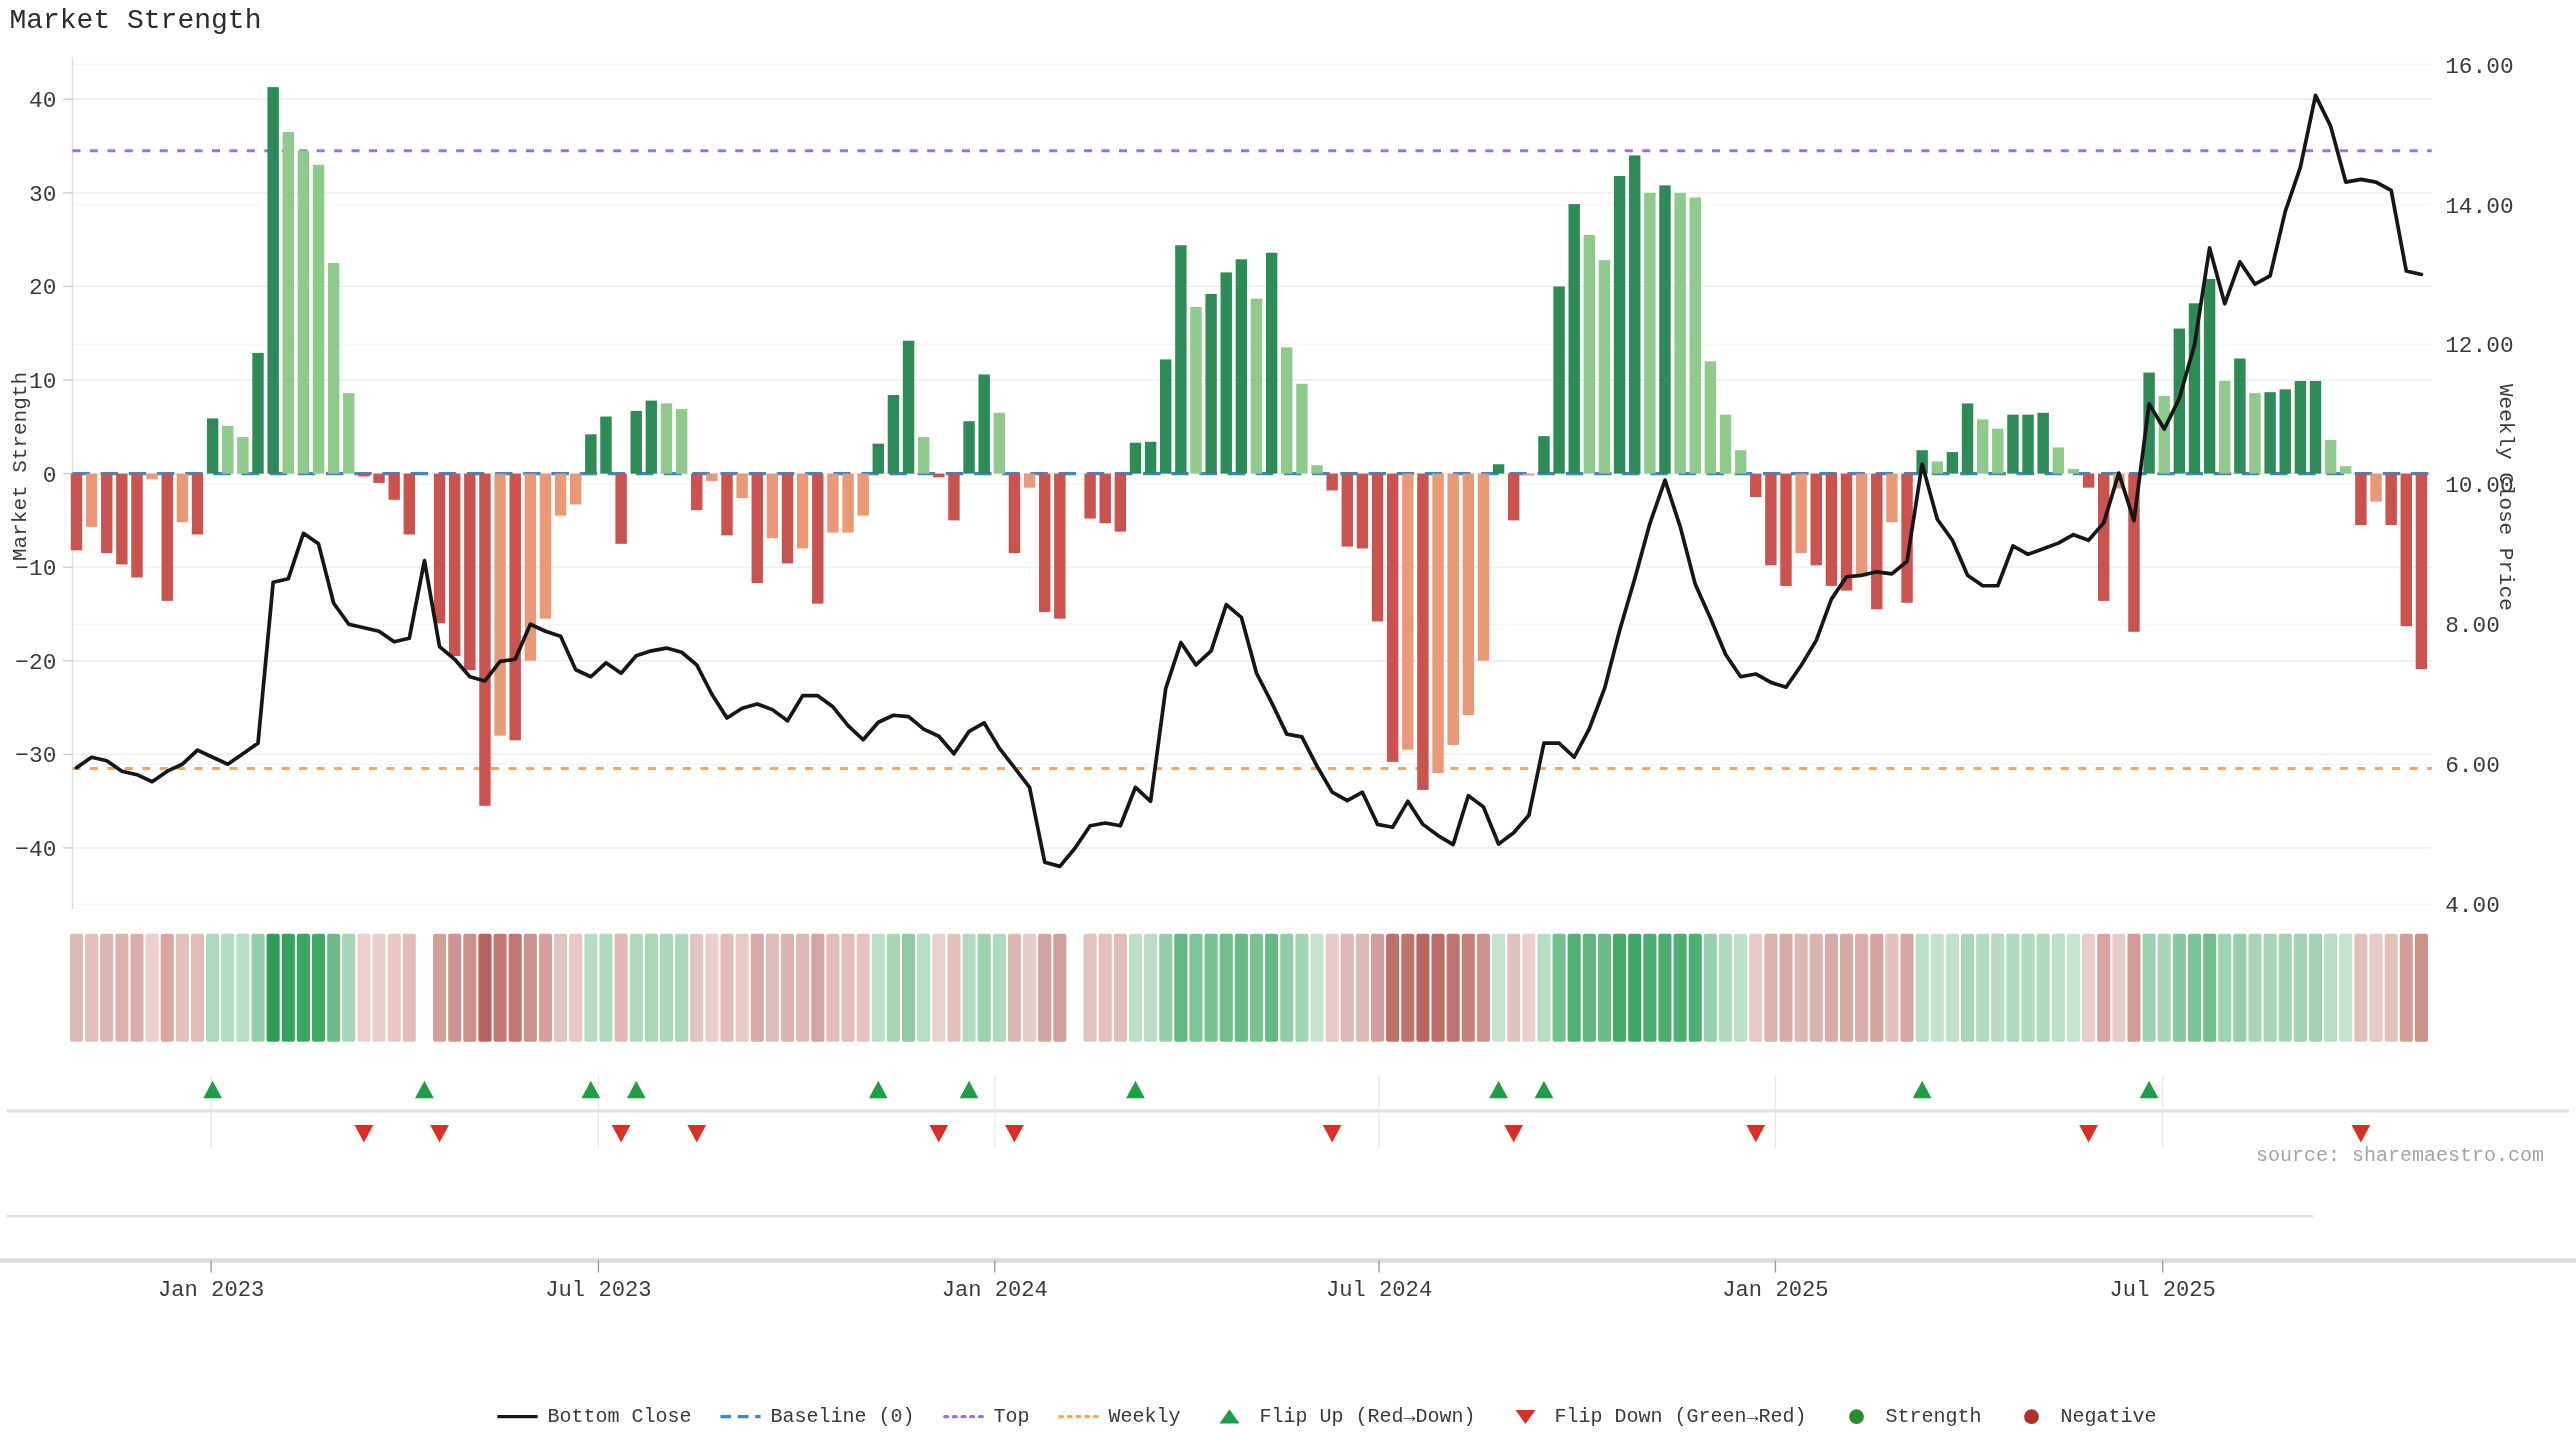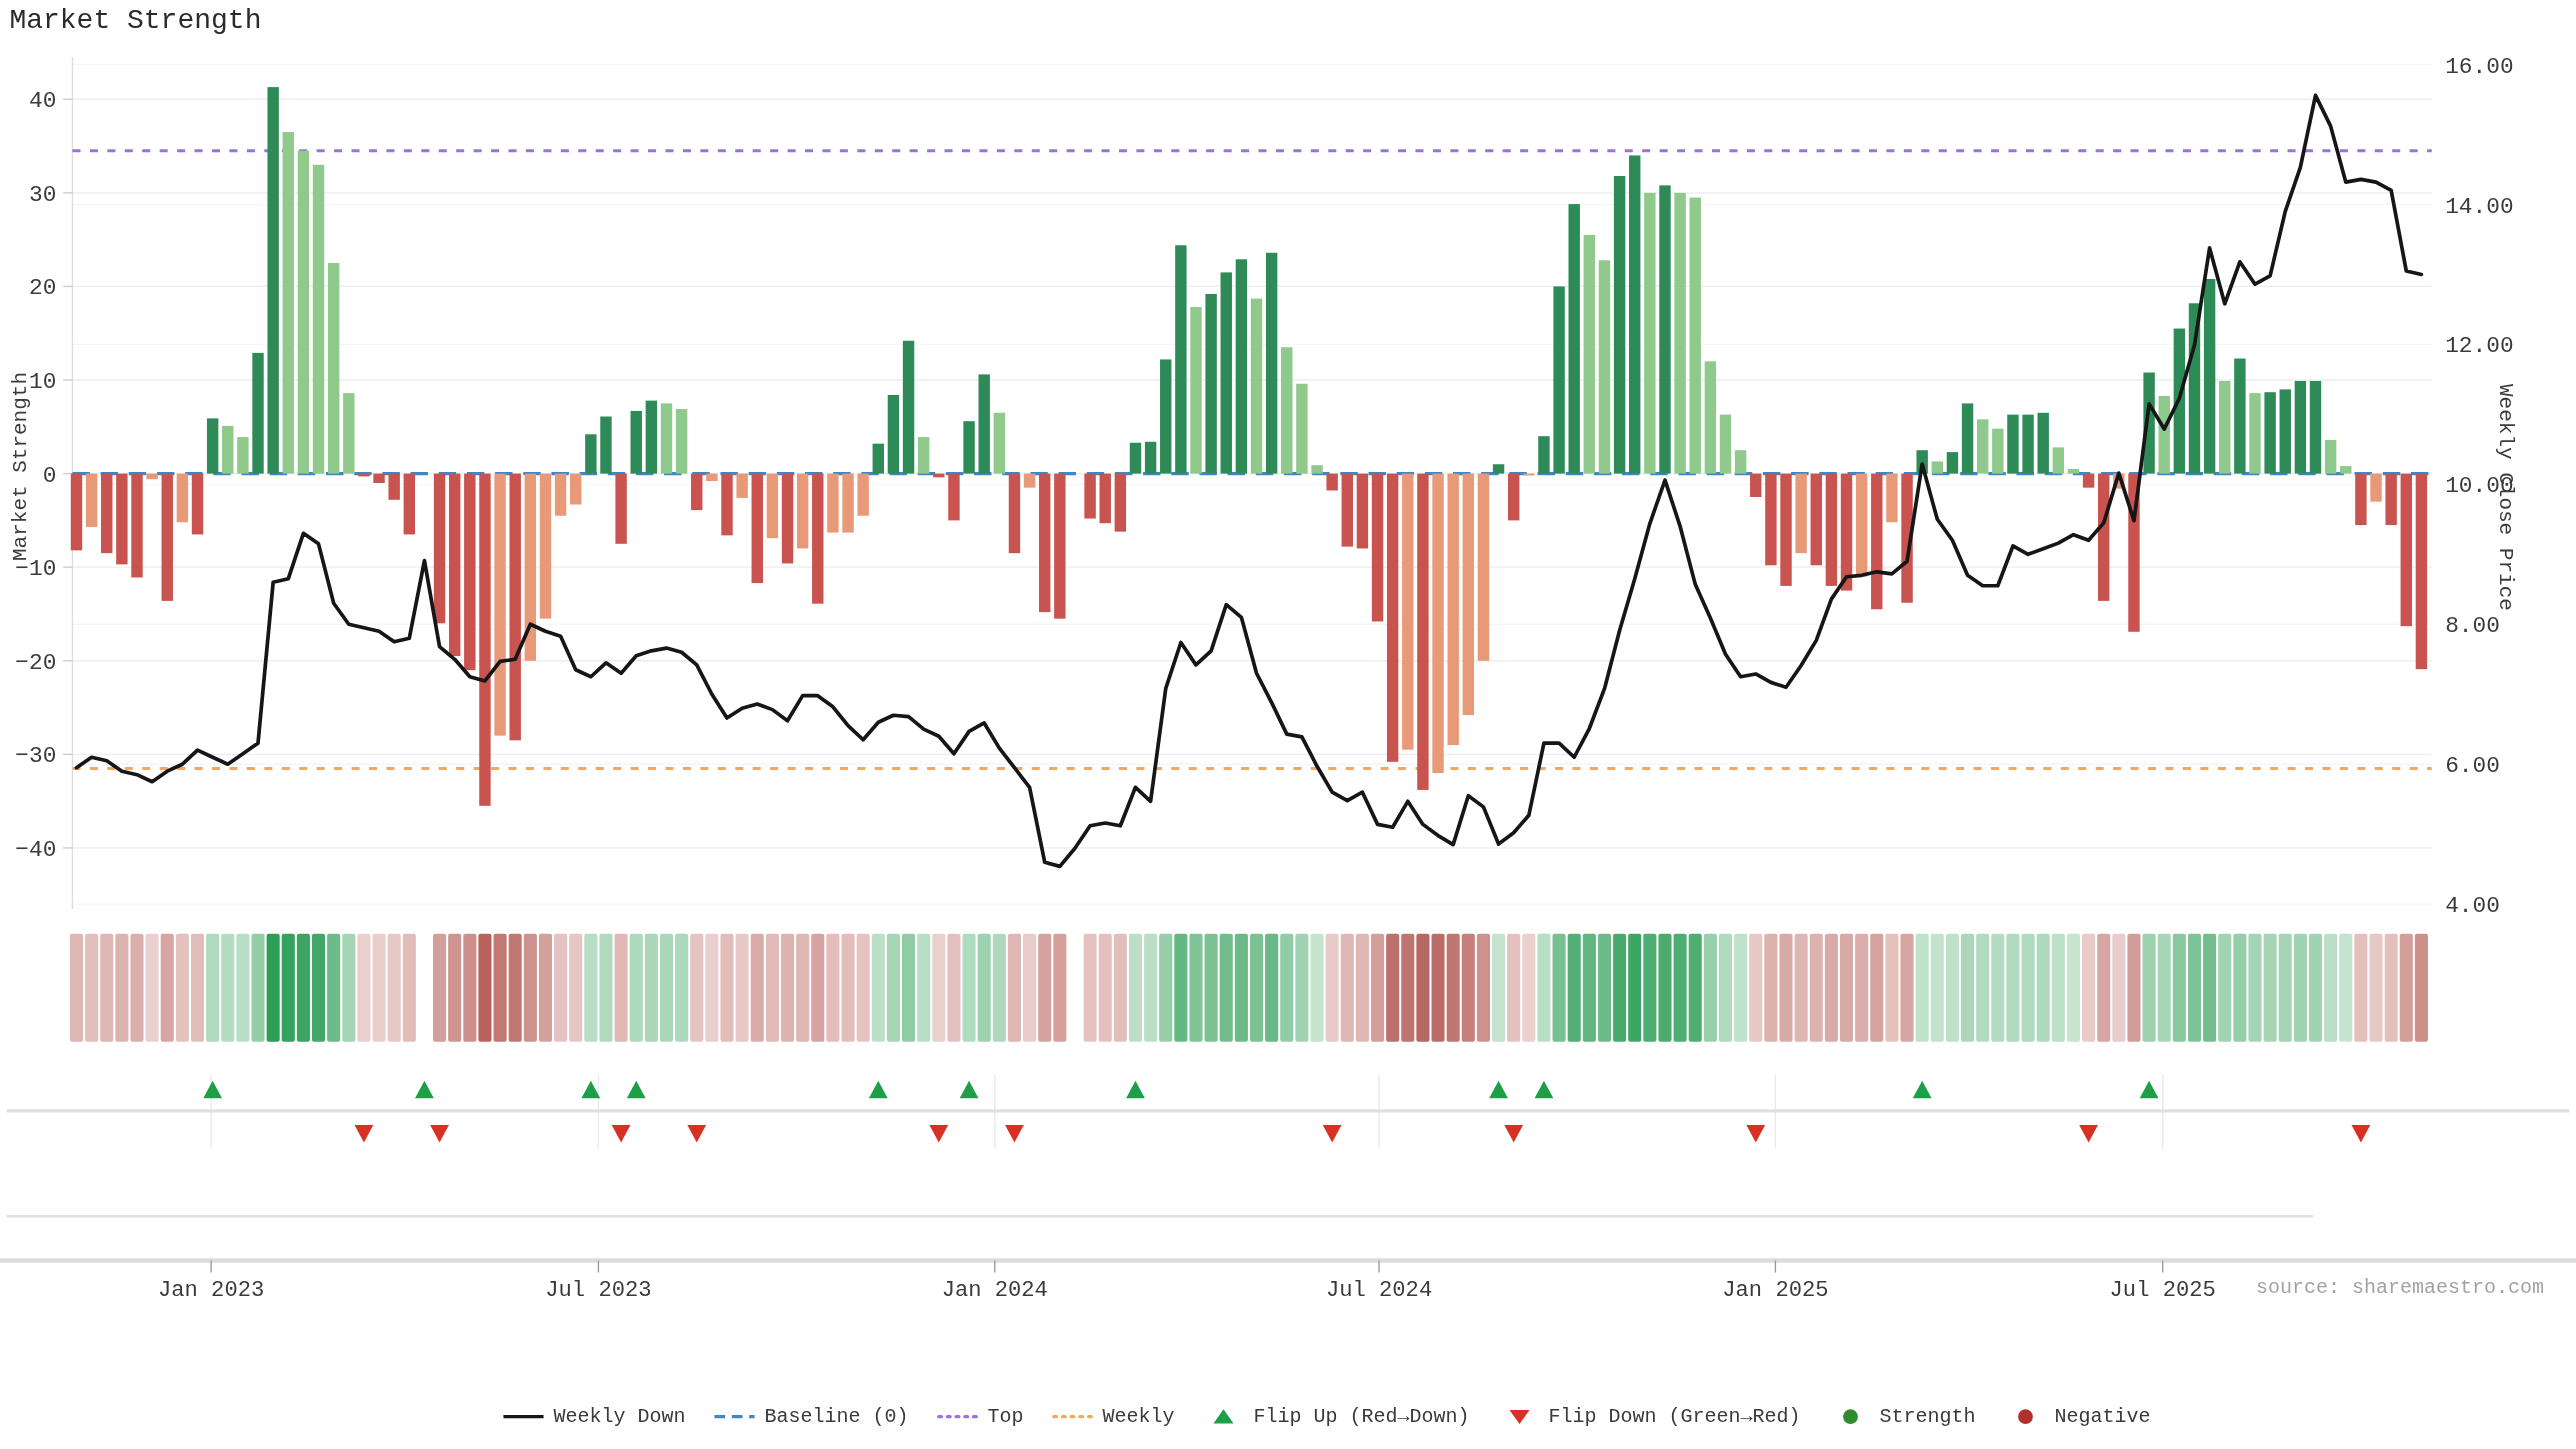--- a/index.html
+++ b/index.html
@@ -2,21 +2,21 @@
 <html style="font-size:10.7px"><head>
 <meta charset="utf-8">
 <style>
   html,body{margin:0;padding:0;background:#ffffff;width:2576px;height:1449px;overflow:hidden;
     font-family:"DejaVu Sans","Liberation Sans",sans-serif;}
   .page{position:absolute;left:0;top:0;width:2576px;height:1449px;background:#fff;font-family:Liberation Mono, monospace;}
   .title{position:absolute;left:9.4px;top:5.4px;font-size:28px;color:#2b2b2b;}
   .vlabel{position:absolute;font-size:21px;color:#3a3a3a;white-space:nowrap;transform-origin:0 0;}
   #left-axis-title{left:9.4px;top:561px;transform:rotate(-90deg);}
   #right-axis-title{left:2517px;top:384px;transform:rotate(90deg);}
-  .source{position:absolute;left:0;top:1276px;width:2544px;text-align:right;font-size:20px;color:#a3a3a3;}
+  .source{position:absolute;left:0;top:1144px;width:2544px;text-align:right;font-size:20px;color:#a3a3a3;}
   #chart-svg{position:absolute;left:0;top:0;}
   .legend{position:absolute;left:0;top:1405px;width:2576px;display:flex;justify-content:center;
     align-items:center;gap:28px;padding-left:77px;box-sizing:border-box;}
   .legend-item{display:flex;align-items:center;gap:8px;font-size:20px;color:#3a3a3a;cursor:pointer;}
   .legend-item svg{display:block;}
 </style>
 </head>
 <body>
 
 <div class="page">
@@ -447,21 +447,21 @@
         <line x1="3223.9208" x2="3223.9208" y1="1879" y2="1897" stroke="#999999" stroke-width="2"></line>
         <text x="3223.9208" y="1932" text-anchor="middle" font-size="33" fill="#3a3a3a">Jul 2025</text>
       </g>
     </svg>
   <div class="source">source: sharemaestro.com</div>
   <div class="legend" id="legend">
       <div class="legend-item">
         <svg width="43" height="17.4" viewBox="0 0 64 26">
           <line x1="2" x2="62" y1="13" y2="13" stroke="#161616" stroke-width="5"></line>
         </svg>
-        <span>Weekly Down</span>
+        <span>Bottom Close</span>
       </div>
       <div class="legend-item">
         <svg width="43" height="17.4" viewBox="0 0 64 26">
           <line x1="2" x2="62" y1="13" y2="13" stroke="#3e86c6" stroke-width="5" stroke-dasharray="16 10"></line>
         </svg>
         <span>Baseline (0)</span>
       </div>
       <div class="legend-item">
         <svg width="43" height="17.4" viewBox="0 0 64 26">
           <line x1="4" x2="62" y1="13" y2="13" stroke="#9b72dd" stroke-width="5" stroke-dasharray="4 9" stroke-linecap="round"></line>

